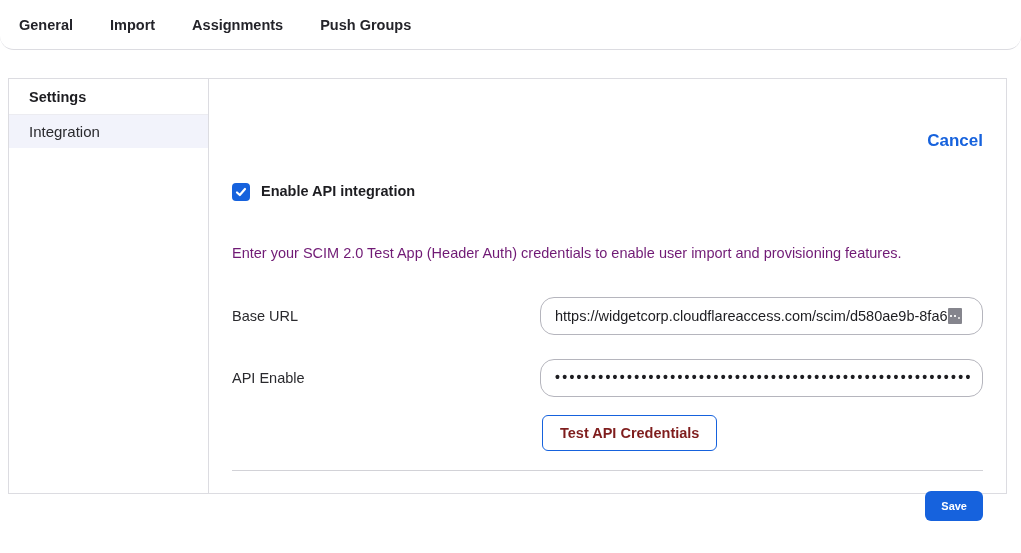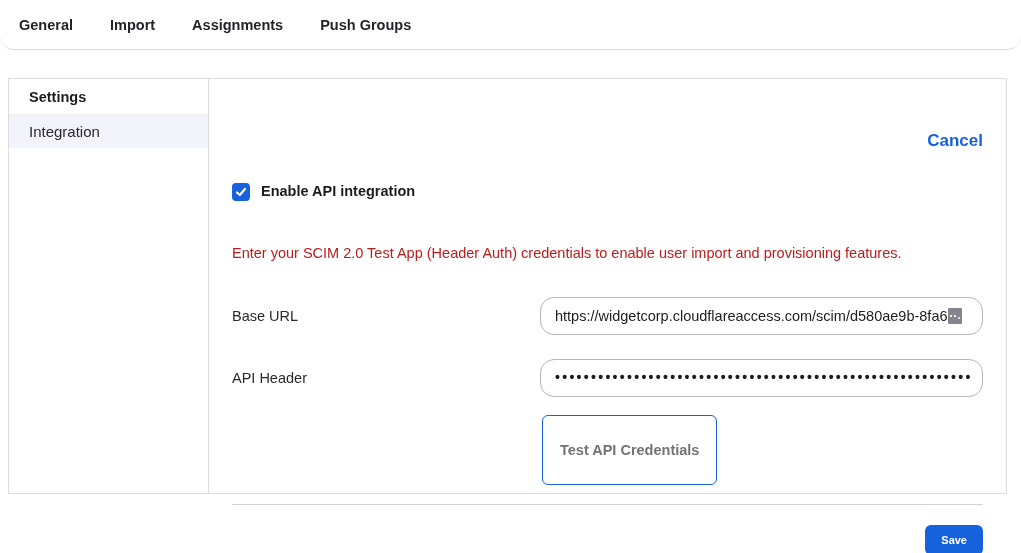--- a/index.html
+++ b/index.html
@@ -74,21 +74,21 @@
   .checkbox-row { margin-top: 32px; display: flex; }
   .checkbox {
     width: 18px; height: 18px;
     background: #1662dd; border-radius: 4px;
     display: flex; align-items: center; justify-content: center;
     cursor: pointer; flex-shrink: 0;
   }
   .checkbox svg { display: block; }
   .checkbox-label { margin-left: 11px; font-weight: 700; font-size: 14.5px; }
 
-  .description { margin-top: 44px; font-size: 14.5px; color: #b91c1c; }
+  .description { margin-top: 44px; font-size: 14.5px; color: #701a75; }
 
   .form-row { display: flex; align-items: center; justify-content: space-between; }
   .form-row.base-url { margin-top: 36px; }
   .form-row.api-token { margin-top: 24px; }
   .form-label { font-size: 14.5px; color: #2a2a2e; }
 
   .text-input {
     margin-left: auto;
     width: 443px; height: 38px;
     border: 1px solid #b5b5bd; border-radius: 14px;
@@ -119,23 +119,23 @@
     content: "";
     position: absolute; left: 2px; top: 7px;
     width: 2px; height: 2px; background: #f0f0f0;
     box-shadow: 4px 0 0 #f0f0f0, 8px 2px 0 #d8d8d8;
   }
 
   .test-row { margin-left: 310px; margin-top: 18px; }
   .test-btn {
     background: #fff;
     border: 1px solid #1662dd; border-radius: 6px;
-    color: #737373; font-weight: 700; font-size: 14.5px;
+    color: #7f1d1d; font-weight: 700; font-size: 14.5px;
     font-family: "Liberation Sans", sans-serif;
-    padding: 26px 17px;
+    padding: 9px 17px;
     cursor: pointer;
   }
 
   .divider { margin-top: 19px; border-top: 1px solid #d2d2d7; }
 
   .save-row { margin-top: 20px; text-align: right; }
   .save-btn {
     background: #1662dd; border: none; border-radius: 6px;
     color: #ffffff; font-weight: 700; font-size: 11px;
     font-family: "Liberation Sans", sans-serif;
@@ -181,21 +181,21 @@
 
     <div class="form-row base-url">
       <span class="form-label">Base URL</span>
       <div class="text-input">
         <span class="input-text">https://widgetcorp.cloudflareaccess.com/scim/d580ae9b-8fa6</span>
         <span class="trunc-marker"></span>
       </div>
     </div>
 
     <div class="form-row api-token">
-      <span class="form-label">API Header</span>
+      <span class="form-label">API Enable</span>
       <div class="text-input password">
         <span class="input-text">••••••••••••••••••••••••••••••••••••••••••••••••••••••••••</span>
       </div>
     </div>
 
     <div class="test-row">
       <button class="test-btn">Test API Credentials</button>
     </div>
 
     <div class="divider"></div>

